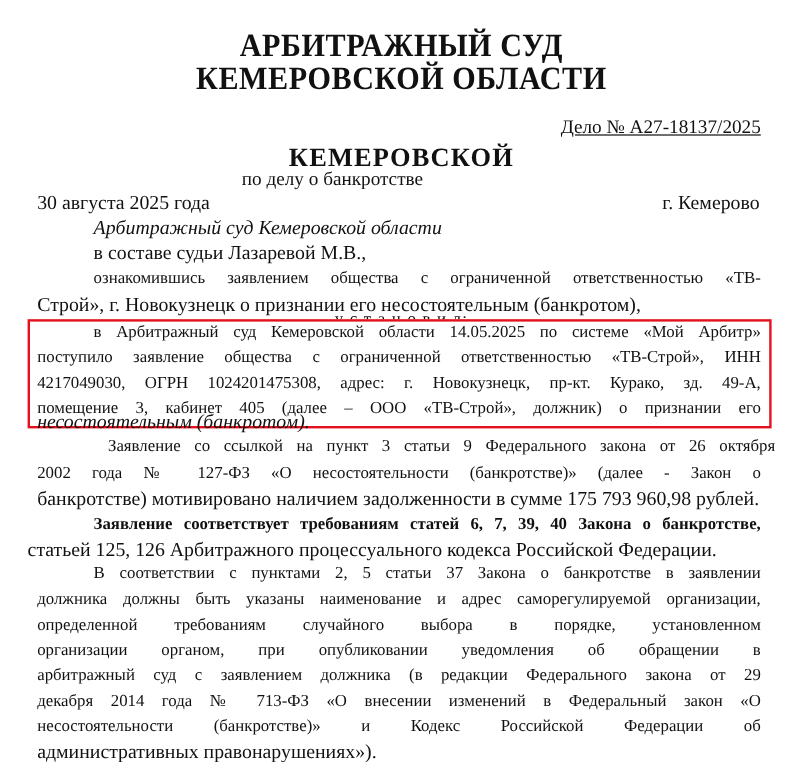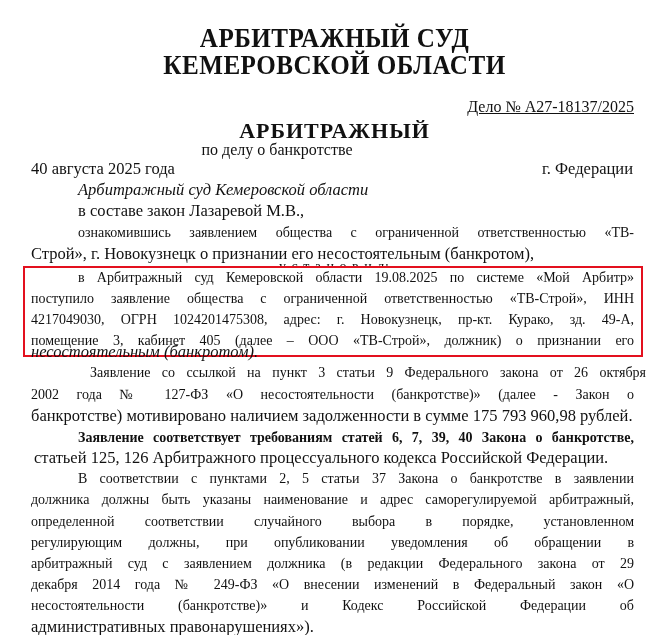--- a/index.html
+++ b/index.html
@@ -30,46 +30,46 @@
       position: absolute; left: 23px; top: 266px; width: 616px; height: 87px;
       border: 2px solid #e3101e;
     }
   </style>
 </head>
 <body>
 
 <div class="court-title" style="top:22px;">АРБИТРАЖНЫЙ СУД</div>
 <div class="court-title" style="top:49px;">КЕМЕРОВСКОЙ ОБЛАСТИ</div>
 <div class="case-no">Дело № А27-18137/2025</div>
-<div class="doc-title">АРБИТРАЖНЫЙ</div>
+<div class="doc-title">КЕМЕРОВСКОЙ</div>
 <div class="doc-subtitle">по делу о банкротстве</div>
 
-<div class="line" style="left:31px; top:158px;">40 августа 2025 года</div>
-<div class="line" style="right:36px; top:158px;">г. Федерации</div>
+<div class="line" style="left:31px; top:158px;">30 августа 2025 года</div>
+<div class="line" style="right:36px; top:158px;">г. Кемерово</div>
 
 <div class="line" style="left:78px; top:179px;font-style:italic;">Арбитражный суд Кемеровской области</div>
-<div class="line" style="left:78px; top:200px;"> в составе закон Лазаревой М.В.,</div>
+<div class="line" style="left:78px; top:200px;"> в составе судьи Лазаревой М.В.,</div>
 <div class="just indent" style="top:222px;">ознакомившись заявлением общества с ограниченной ответственностью «ТВ-</div>
 <div class="line" style="left:31px; top:243px;">Строй», г. Новокузнецк о признании его несостоятельным (банкротом),</div>
 <div class="line" style="left:0; width:669px; text-align:center; top:259px; font-size:14px; letter-spacing:1px; overflow:hidden; height:7px; line-height:16px;">у с т а н о в и л:</div>
 
 <div class="highlight-box"></div>
-<div class="just indent" style="top:267px;">в Арбитражный суд Кемеровской области 19.08.2025 по системе «Мой Арбитр»</div>
+<div class="just indent" style="top:267px;">в Арбитражный суд Кемеровской области 14.05.2025 по системе «Мой Арбитр»</div>
 <div class="just" style="top:288px;">поступило заявление общества с ограниченной ответственностью «ТВ-Строй», ИНН</div>
 <div class="just" style="top:309px;">4217049030, ОГРН 1024201475308, адрес: г. Новокузнецк, пр-кт. Курако, зд. 49-А,</div>
 <div class="just" style="top:330px;">помещение 3, кабинет 405 (далее – ООО «ТВ-Строй», должник) о признании его</div>
 <div class="line" style="left:31px; top:344px; line-height:16px;font-style:italic;">несостоятельным (банкротом).</div>
 
 <div class="just indent" style="top:362px;margin-left:12px;">Заявление со ссылкой на пункт 3 статьи 9 Федерального закона от 26 октября</div>
 <div class="just" style="top:384px;">2002 года № 127-ФЗ «О несостоятельности (банкротстве)» (далее - Закон о</div>
 <div class="line" style="left:31px; top:405px;">банкротстве)  мотивировано наличием задолженности в сумме 175 793 960,98 рублей.</div>
 
 <div class="just indent" style="top:427px;font-weight:bold;">Заявление соответствует требованиям статей 6, 7, 39, 40 Закона о банкротстве,</div>
-<div class="line" style="left:34px; top:447px;">статьей 125, 126 Арбитражного процессуального кодекса Российской Федерации.</div>
+<div class="line" style="left:23px; top:447px;">статьей 125, 126 Арбитражного процессуального кодекса Российской Федерации.</div>
 
 <div class="just indent" style="top:468px;">В соответствии с пунктами 2, 5 статьи 37 Закона о банкротстве в заявлении</div>
-<div class="just" style="top:489px;">должника должны быть указаны наименование и адрес саморегулируемой арбитражный,</div>
-<div class="just" style="top:511px;">определенной соответствии случайного выбора в порядке, установленном</div>
-<div class="just" style="top:532px;">регулирующим должны, при опубликовании уведомления об обращении в</div>
+<div class="just" style="top:489px;">должника должны быть указаны наименование и адрес саморегулируемой организации,</div>
+<div class="just" style="top:511px;">определенной требованиям случайного выбора в порядке, установленном</div>
+<div class="just" style="top:532px;">организации органом, при опубликовании уведомления об обращении в</div>
 <div class="just" style="top:553px;">арбитражный суд с заявлением должника (в редакции Федерального закона от 29</div>
-<div class="just" style="top:574px;">декабря 2014 года № 249-ФЗ «О внесении изменений в Федеральный закон «О</div>
+<div class="just" style="top:574px;">декабря 2014 года № 713-ФЗ «О внесении изменений в Федеральный закон «О</div>
 <div class="just" style="top:595px;">несостоятельности (банкротстве)» и Кодекс Российской Федерации об</div>
 <div class="line" style="left:31px; top:616px;">административных правонарушениях»).</div>
 
 </body></html>

